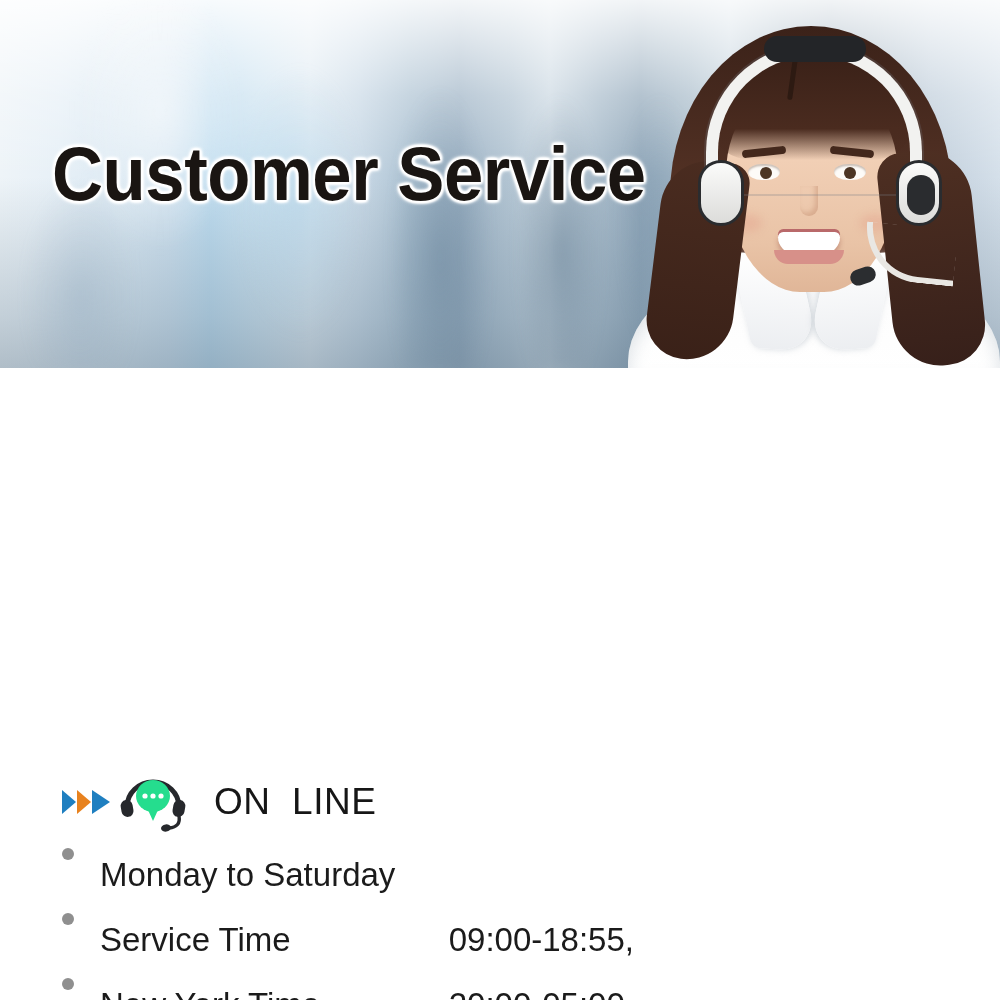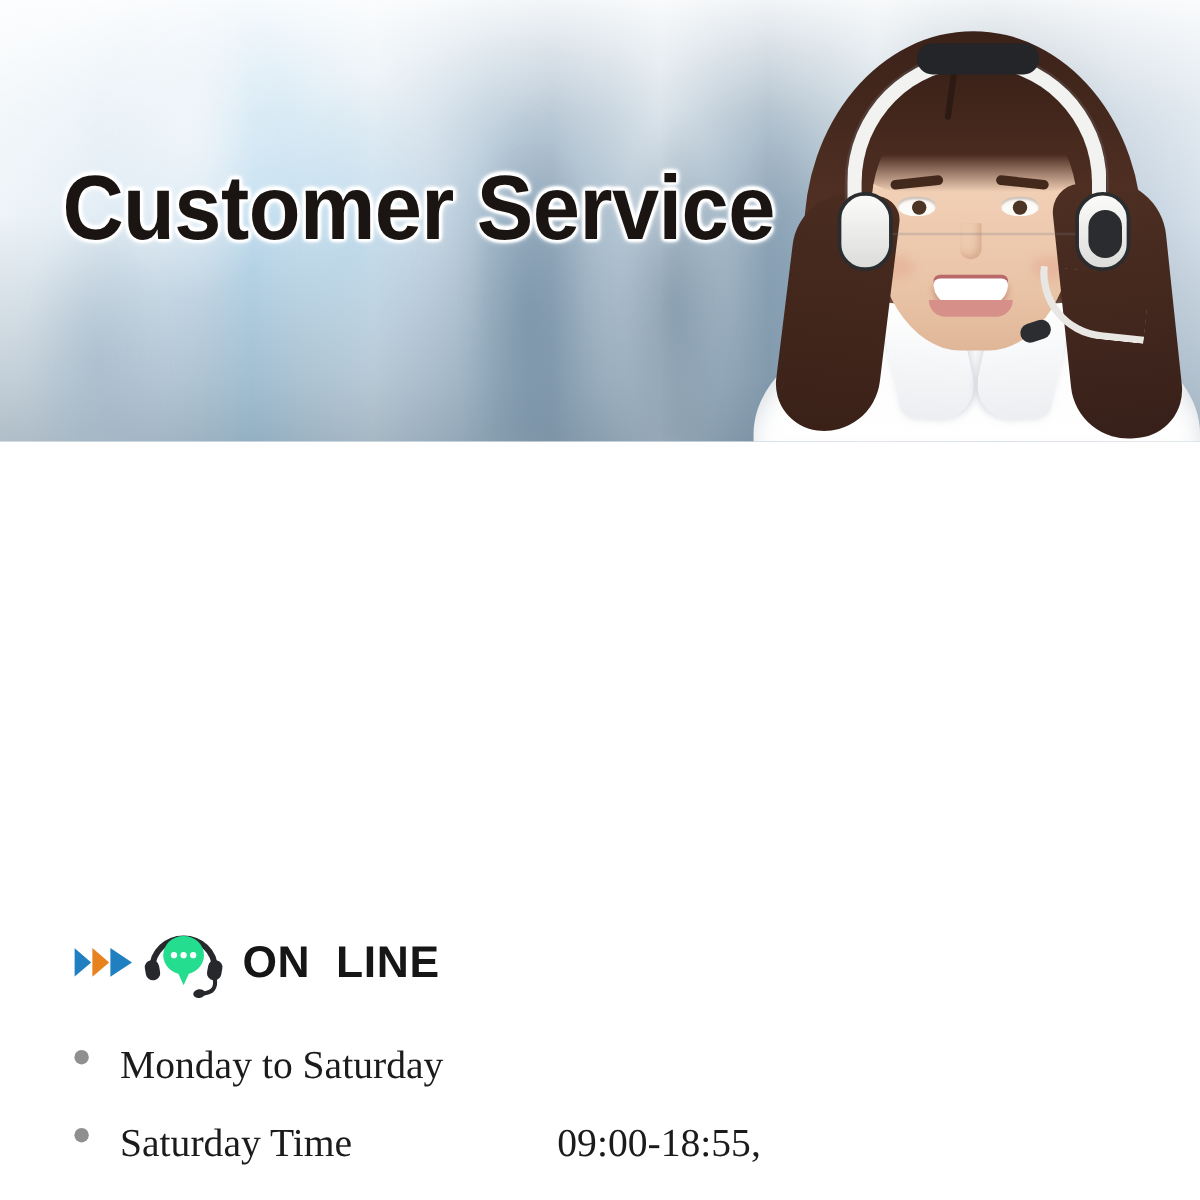--- a/index.html
+++ b/index.html
@@ -209,35 +209,35 @@
   .content { position:relative; width:1000px; background:#fff; }
 
   .online-row {
     position:absolute; left:62px; top:402px;
     display:flex; align-items:center; gap:0;
     height:64px;
   }
   .chevrons { display:flex; align-items:center; width:52px; height:30px; }
   .online-icon { width:74px; height:66px; margin-left:2px; }
   .online-label {
-    margin-left:12px;
-    font-size:37px; font-weight:bold; color:#161616;
+    margin-left:24px;
+    font-size:37px; font-weight:normal; color:#161616;
     letter-spacing:0.5px; white-space:pre;
     font-family:"Liberation Sans", sans-serif;
   }
 
   .bullet-list {
     position:absolute; left:62px; top:488px;
     width:900px;
   }
   .bullet-row {
-    display:flex; align-items:center;
+    display:flex; align-items:flex-start;
     height:65px;
     font-size:33px; color:#1b1b1b;
-    font-family:Liberation Serif, serif;
+    font-family:Liberation Sans, sans-serif;
   }
   .bullet-dot {
     flex:0 0 auto;
     width:12px; height:12px; border-radius:50%;
     background:#8f8f8f;
     margin-right:26px;
     position:relative; top:-8px;
   }
   .bullet-text { white-space:pre; }
   .row-split { display:flex; align-items:baseline; }
@@ -319,21 +319,21 @@
     <div class="bullet-list">
 
       <div class="bullet-row">
         <span class="bullet-dot"></span>
         <span class="bullet-text">Monday to Saturday</span>
       </div>
 
       <div class="bullet-row">
         <span class="bullet-dot"></span>
         <span class="row-split">
-          <span class="row-label">Saturday Time</span>
+          <span class="row-label">Service Time</span>
           <span class="row-value">09:00-18:55,</span>
         </span>
       </div>
 
       <div class="bullet-row">
         <span class="bullet-dot"></span>
         <span class="row-split">
           <span class="row-label">New York Time</span>
           <span class="row-value">20:00-05:00,</span>
         </span>

